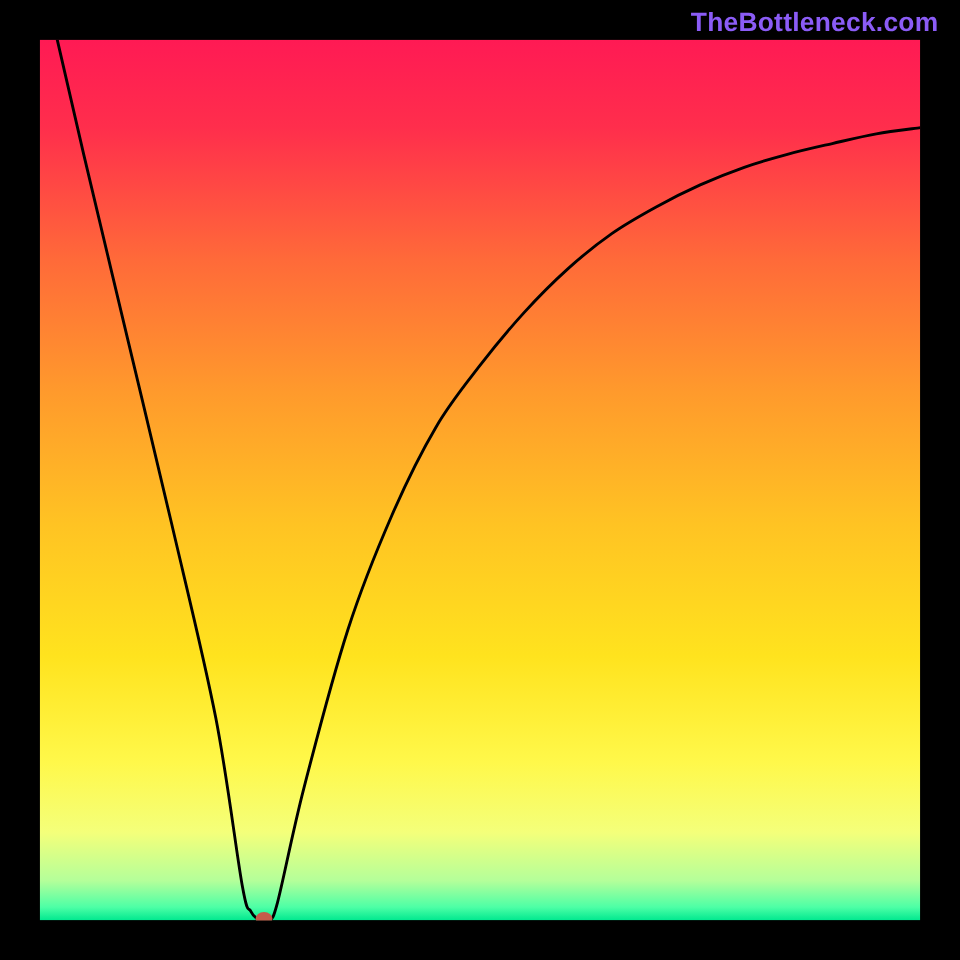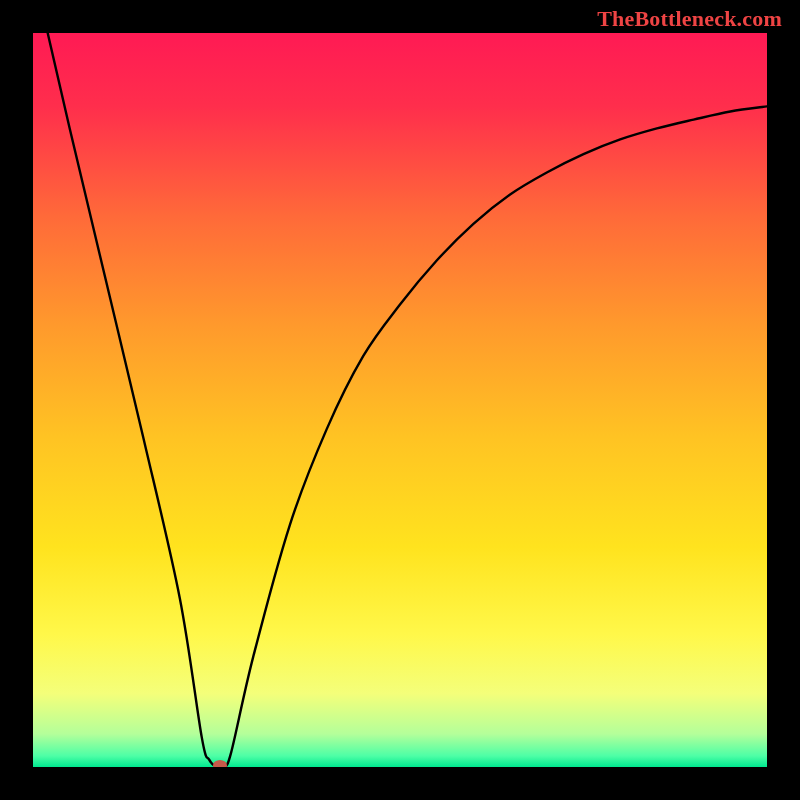--- a/index.html
+++ b/index.html
@@ -28,24 +28,24 @@
     inset: 0;
   }
   .curve-svg {
     position: absolute;
     inset: 0;
   }
   .attribution {
     position: absolute;
     top: 6px;
     right: 18px;
-    font-family: Liberation Serif, serif;
+    font-family: Liberation Sans, sans-serif;
     font-size: 22px;
     font-weight: 600;
-    color: #ef4444;
+    color: #8b5cf6;
     letter-spacing: 0.2px;
   }
   .marker {
     position: absolute;
     width: 14px;
     height: 11px;
     border-radius: 50%;
     background: #c65a4a;
   }
 </style>

